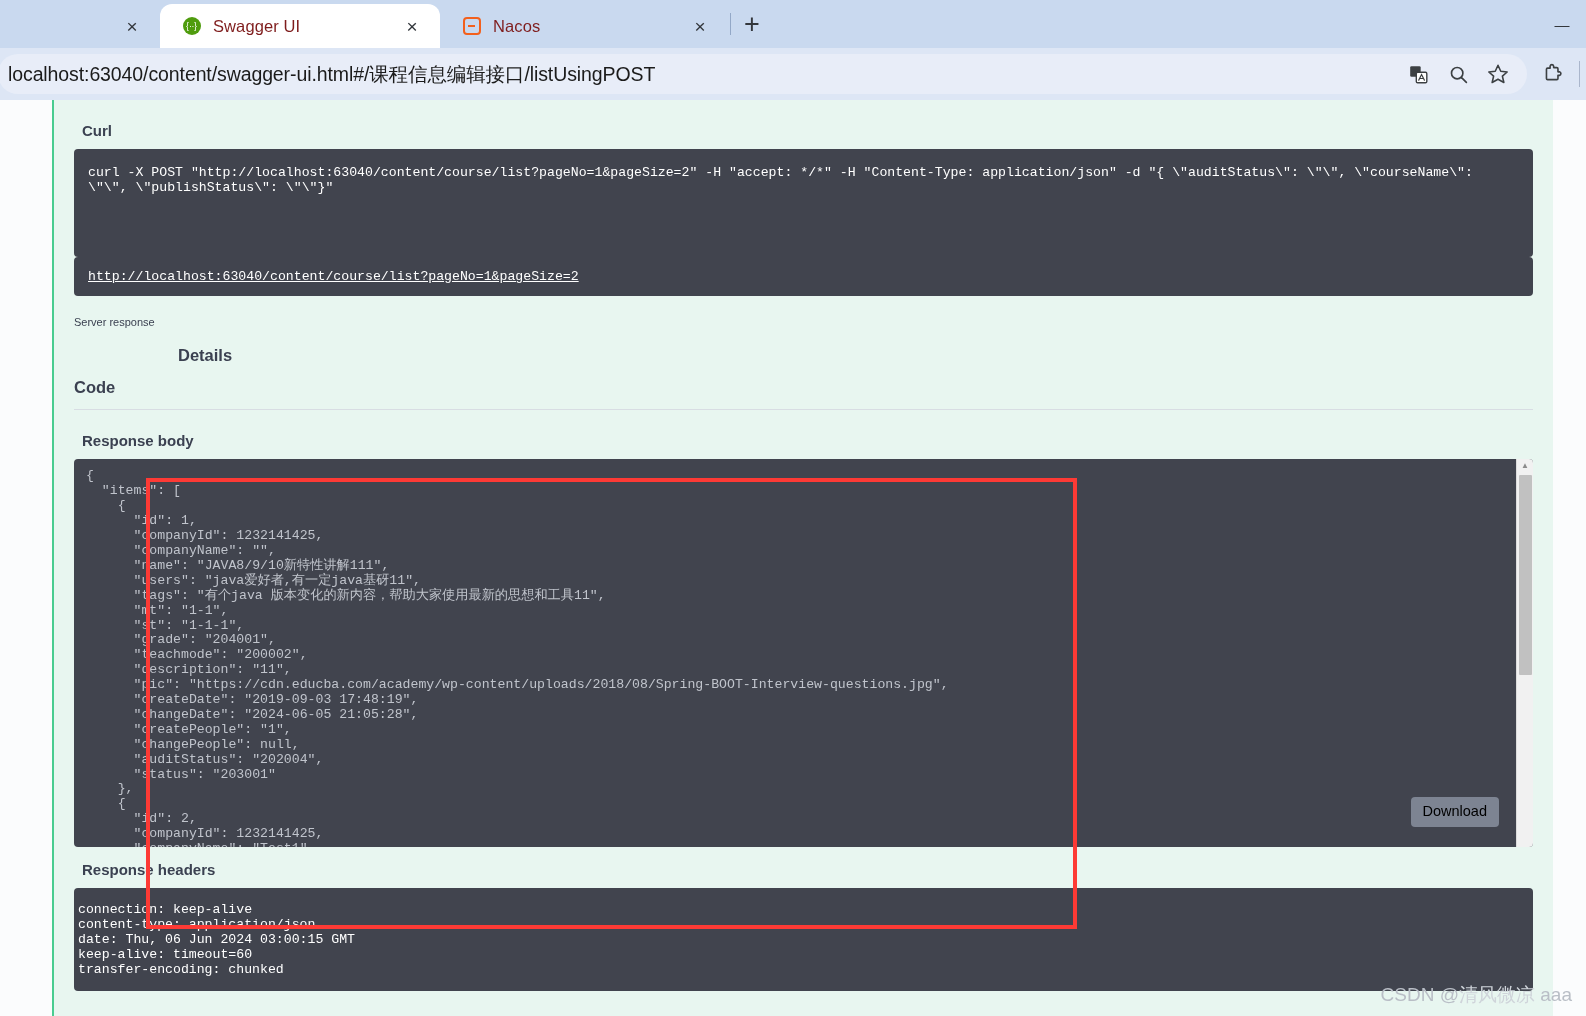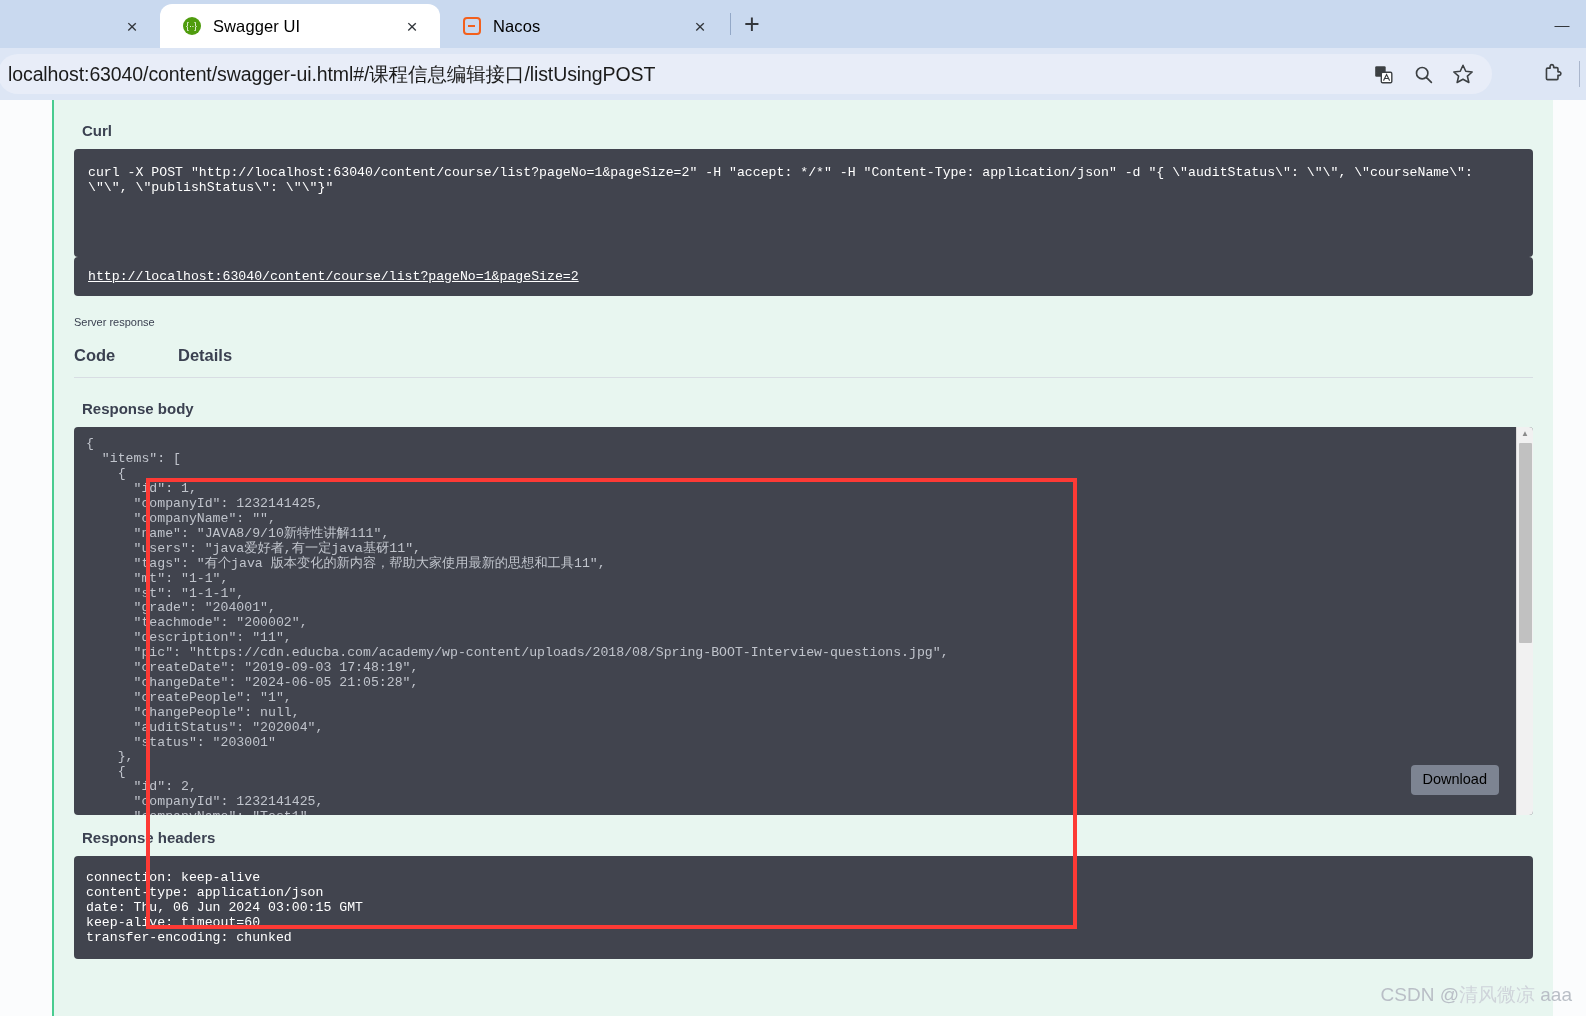--- a/index.html
+++ b/index.html
@@ -68,21 +68,21 @@
     display: flex; align-items: center; justify-content: center;
     position: relative;
   }
   .fav-nacos::before {
     content: "";
     width: 7px; height: 2.5px;
     background: #f3601d;
   }
   .tab-title {
     font-size: 16.5px;
-    color: #000000;
+    color: #7f1d1d;
     white-space: nowrap;
     overflow: hidden;
     text-overflow: ellipsis;
     flex: 1 1 auto;
     letter-spacing: 0.1px;
   }
   .tab-close {
     width: 24px; height: 24px;
     flex: 0 0 24px;
     display: flex; align-items: center; justify-content: center;
@@ -122,21 +122,20 @@
     color: #33373c; font-size: 15px;
   }
 
   
   .omnibox-row {
     height: 52px;
     background: #dde6f5;
     display: flex;
     align-items: center;
     padding: 0 6px 0 0;
-    gap: 35px;
   }
   .omnibox {
     flex: 1 1 auto;
     height: 40px;
     background: #e8edf8;
     border-radius: 20px;
     display: flex;
     align-items: center;
     padding: 0 14px 0 10px;
     margin-left: -2px;
@@ -220,21 +219,21 @@
     margin-bottom: 18px;
     font-family: "Liberation Sans", sans-serif;
   }
   .resp-table-head {
     display: flex;
     font-size: 16.5px;
     font-weight: bold;
     color: #3b4151;
     padding-bottom: 12px;
   }
-  .col-code { width: 104px; flex: 0 0 104px; }
+  .col-code { width: 104px; flex: 0 0 104px; margin-top: 32px; }
   .col-details { flex: 1 1 auto; }
   .resp-row {
     display: flex;
     border-top: 1px solid #d8dde3;
     padding-top: 22px;
   }
   .code-val {
     width: 104px; flex: 0 0 104px;
     font-size: 16px;
     color: #3b4151;
@@ -302,21 +301,21 @@
   }
 
   .resp-headers-label { margin-top: 14px; }
   .headers-block {
     background: #41444e;
     border-radius: 4px;
     color: #ffffff;
     font-family: "Liberation Mono", monospace;
     font-size: 13.2px;
     line-height: 15px;
-    padding: 14px 12px;
+    padding: 14px 4px;
     white-space: pre;
   }
 
   
   .red-box {
     position: absolute;
     left: 146px;
     top: 378px;
     width: 931px;
     height: 451px;

